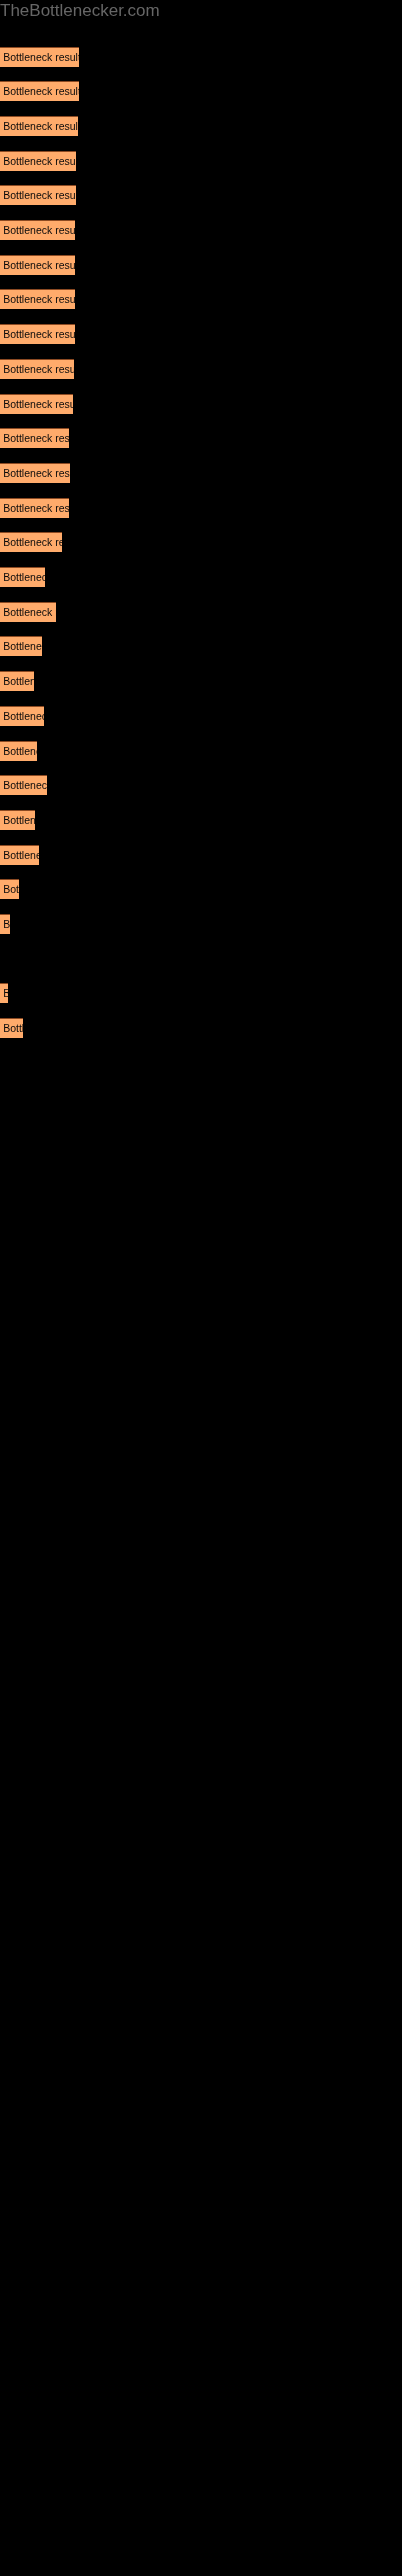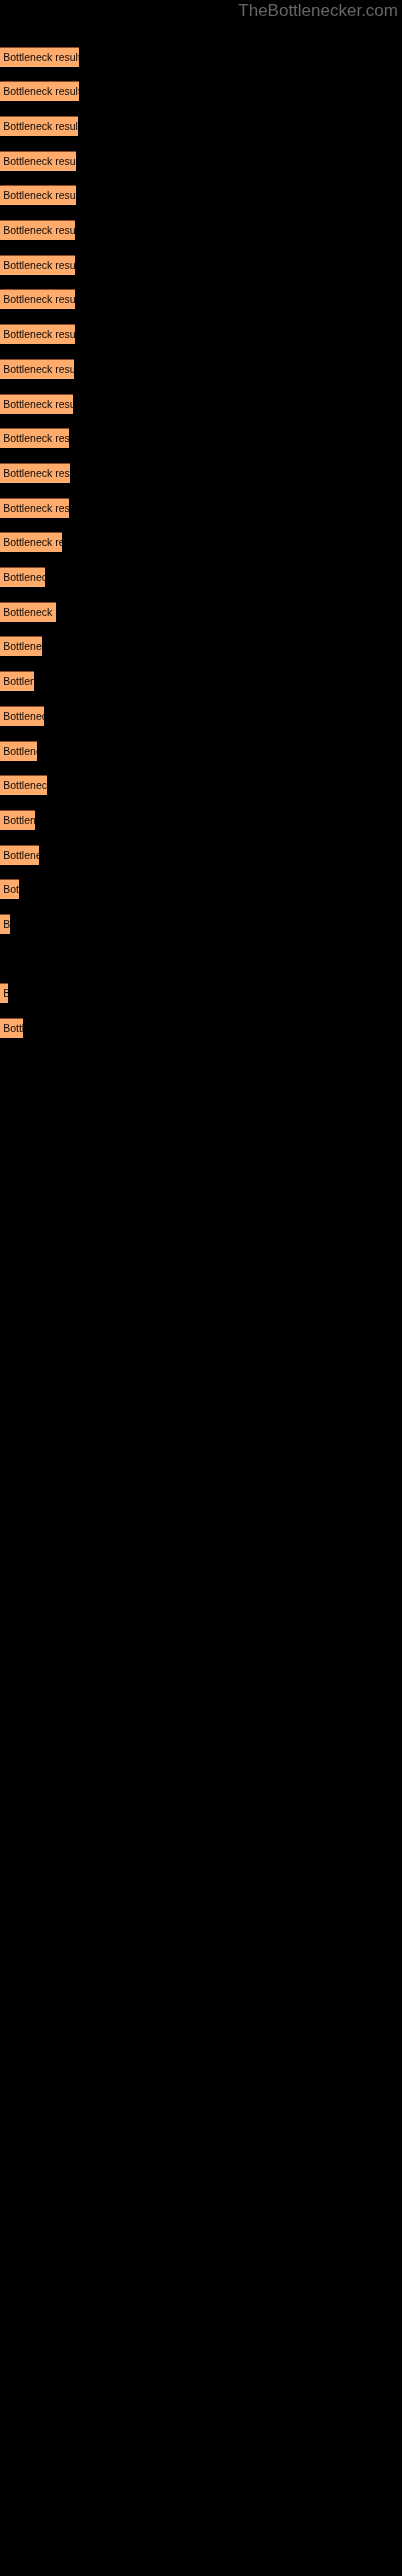--- a/index.html
+++ b/index.html
@@ -14,21 +14,20 @@
     position: relative;
     font-family: "Liberation Sans", sans-serif;
     overflow: hidden;
   }
 
   .watermark {
     position: absolute;
     top: 0px;
     left: 0px;
     width: 398px;
-    text-align: right;
     font-size: 17px;
     line-height: 21px;
     color: #666666;
     font-family: "Liberation Sans", sans-serif;
     letter-spacing: 0px;
     white-space: nowrap;
     user-select: none;
   }
 
   .plot {

